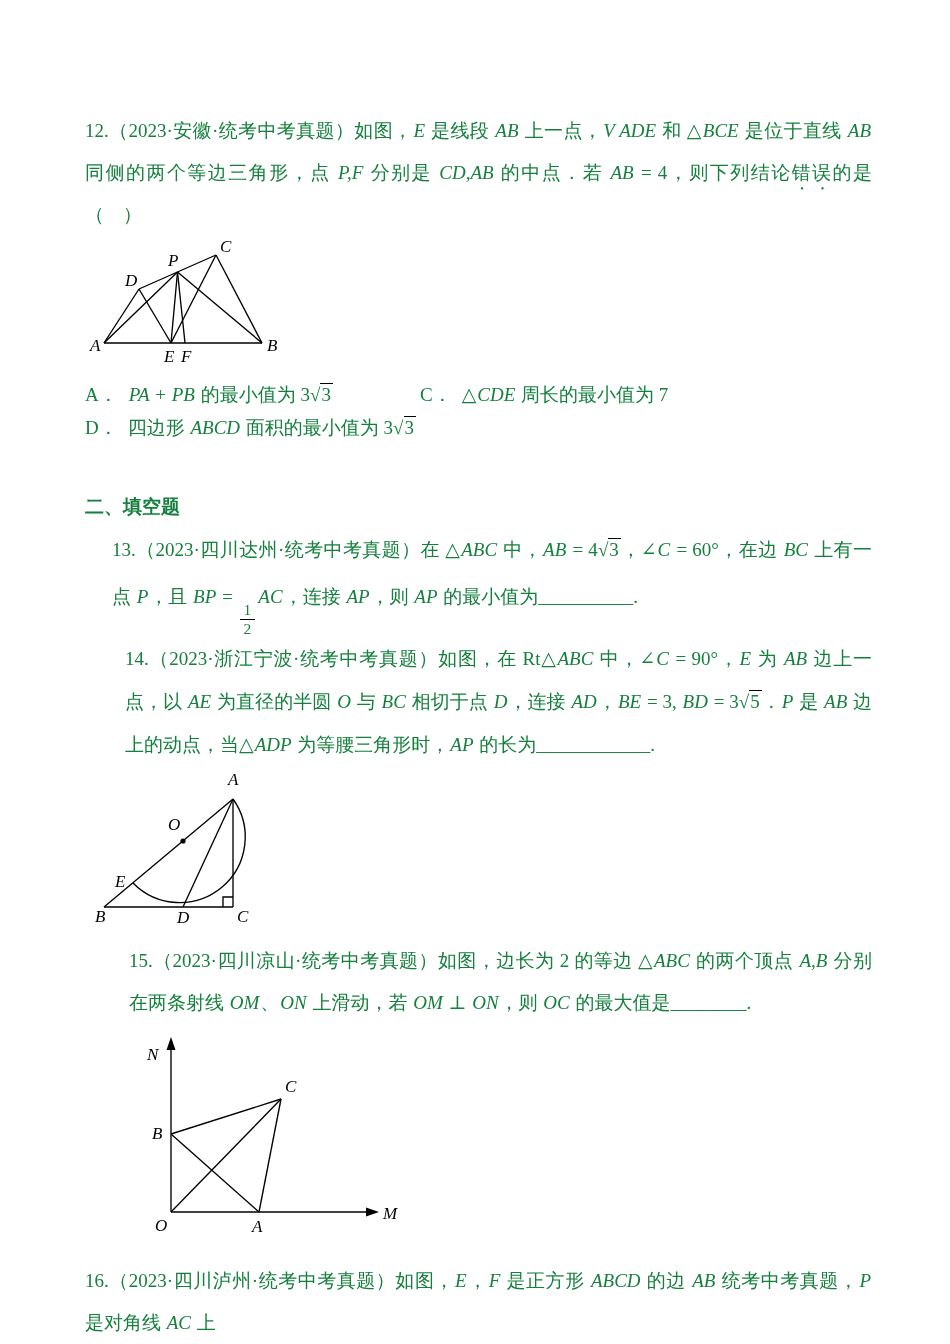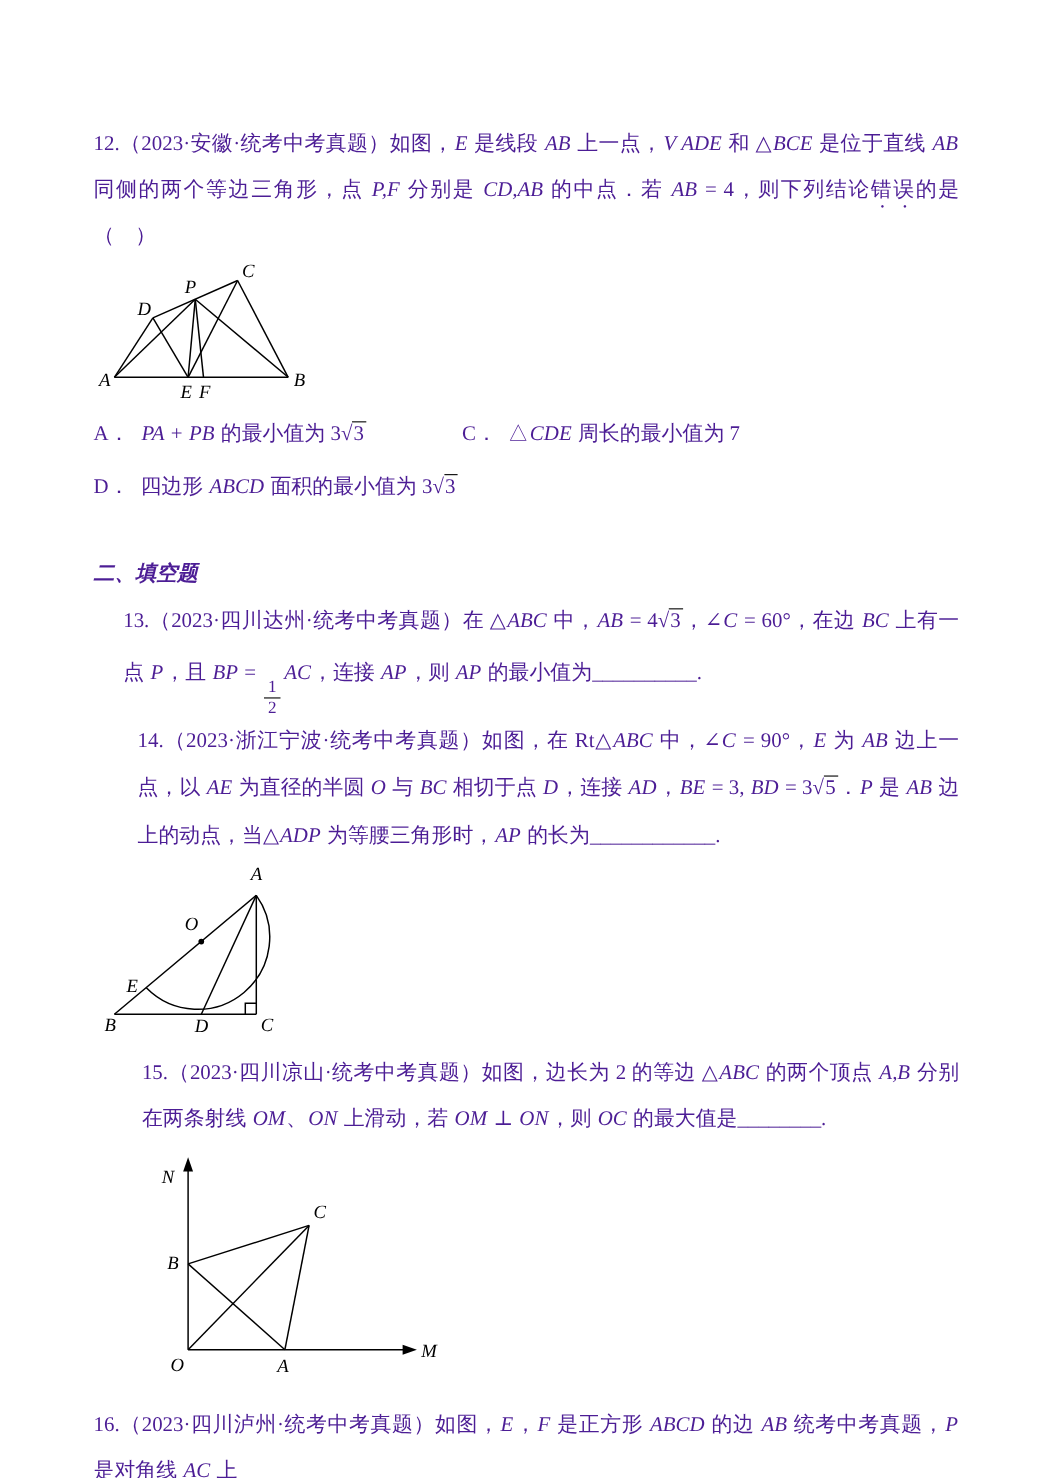--- a/index.html
+++ b/index.html
@@ -1,20 +1,20 @@
 <!DOCTYPE html>
 <html lang="zh"><head>
 <meta charset="utf-8">
 <style>
   html,body{margin:0;padding:0;background:#ffffff;}
   .page{
     position:relative;
     width:950px;height:1344px;
     margin:0 auto;
-    background:#ffffff;color:#4c1d95;
+    background:#ffffff;color:#15803d;
     font-family:"Liberation Serif","DejaVu Serif",serif;
     font-size:19px;
     box-sizing:border-box;
     padding:110px 78px 16px 85px;
     overflow:hidden;
   }
   p.stem{margin:0;line-height:42px;text-align:justify;}
   p.stem.tight{line-height:43px;margin-left:40px;}
   p.stem.frac-line{line-height:47px;}
   .math{font-style:italic;padding:0 1px;}
@@ -29,25 +29,25 @@
   .frac{
     display:inline-flex;flex-direction:column;
     vertical-align:-0.75em;text-align:center;
     font-size:0.82em;line-height:1.15;margin:0 2px;
   }
   .frac .num{border-bottom:1.2px solid #000;padding:0 4px;}
   .frac .den{padding:0 4px;}
   .section-title{
     margin:50px 0 0 0;
     font-family:"Liberation Sans","DejaVu Sans",sans-serif;
-    font-weight:bold;font-size:19px;line-height:26px;font-style:italic;
+    font-weight:bold;font-size:19px;line-height:26px;
   }
   .options{
     display:grid;grid-template-columns:335px auto;
-    row-gap:15px;margin-top:12px;line-height:33px;font-family:Liberation Serif, serif;
+    margin-top:12px;line-height:33px;
   }
   .option .opt-label{margin-right:10px;}
   figure{margin:0;padding:0;}
   .fig{display:block;}
   .fig-12{margin:2px 0 0 4px;}
   .fig-14{margin:4px 0 0 6px;}
   .fig-15{margin:10px 0 0 10px;}
   .fig line,.fig path,.fig polyline{stroke:#000;stroke-width:1.35;fill:none;}
   .fig text{
     font-family:"Liberation Serif","DejaVu Serif",serif;

